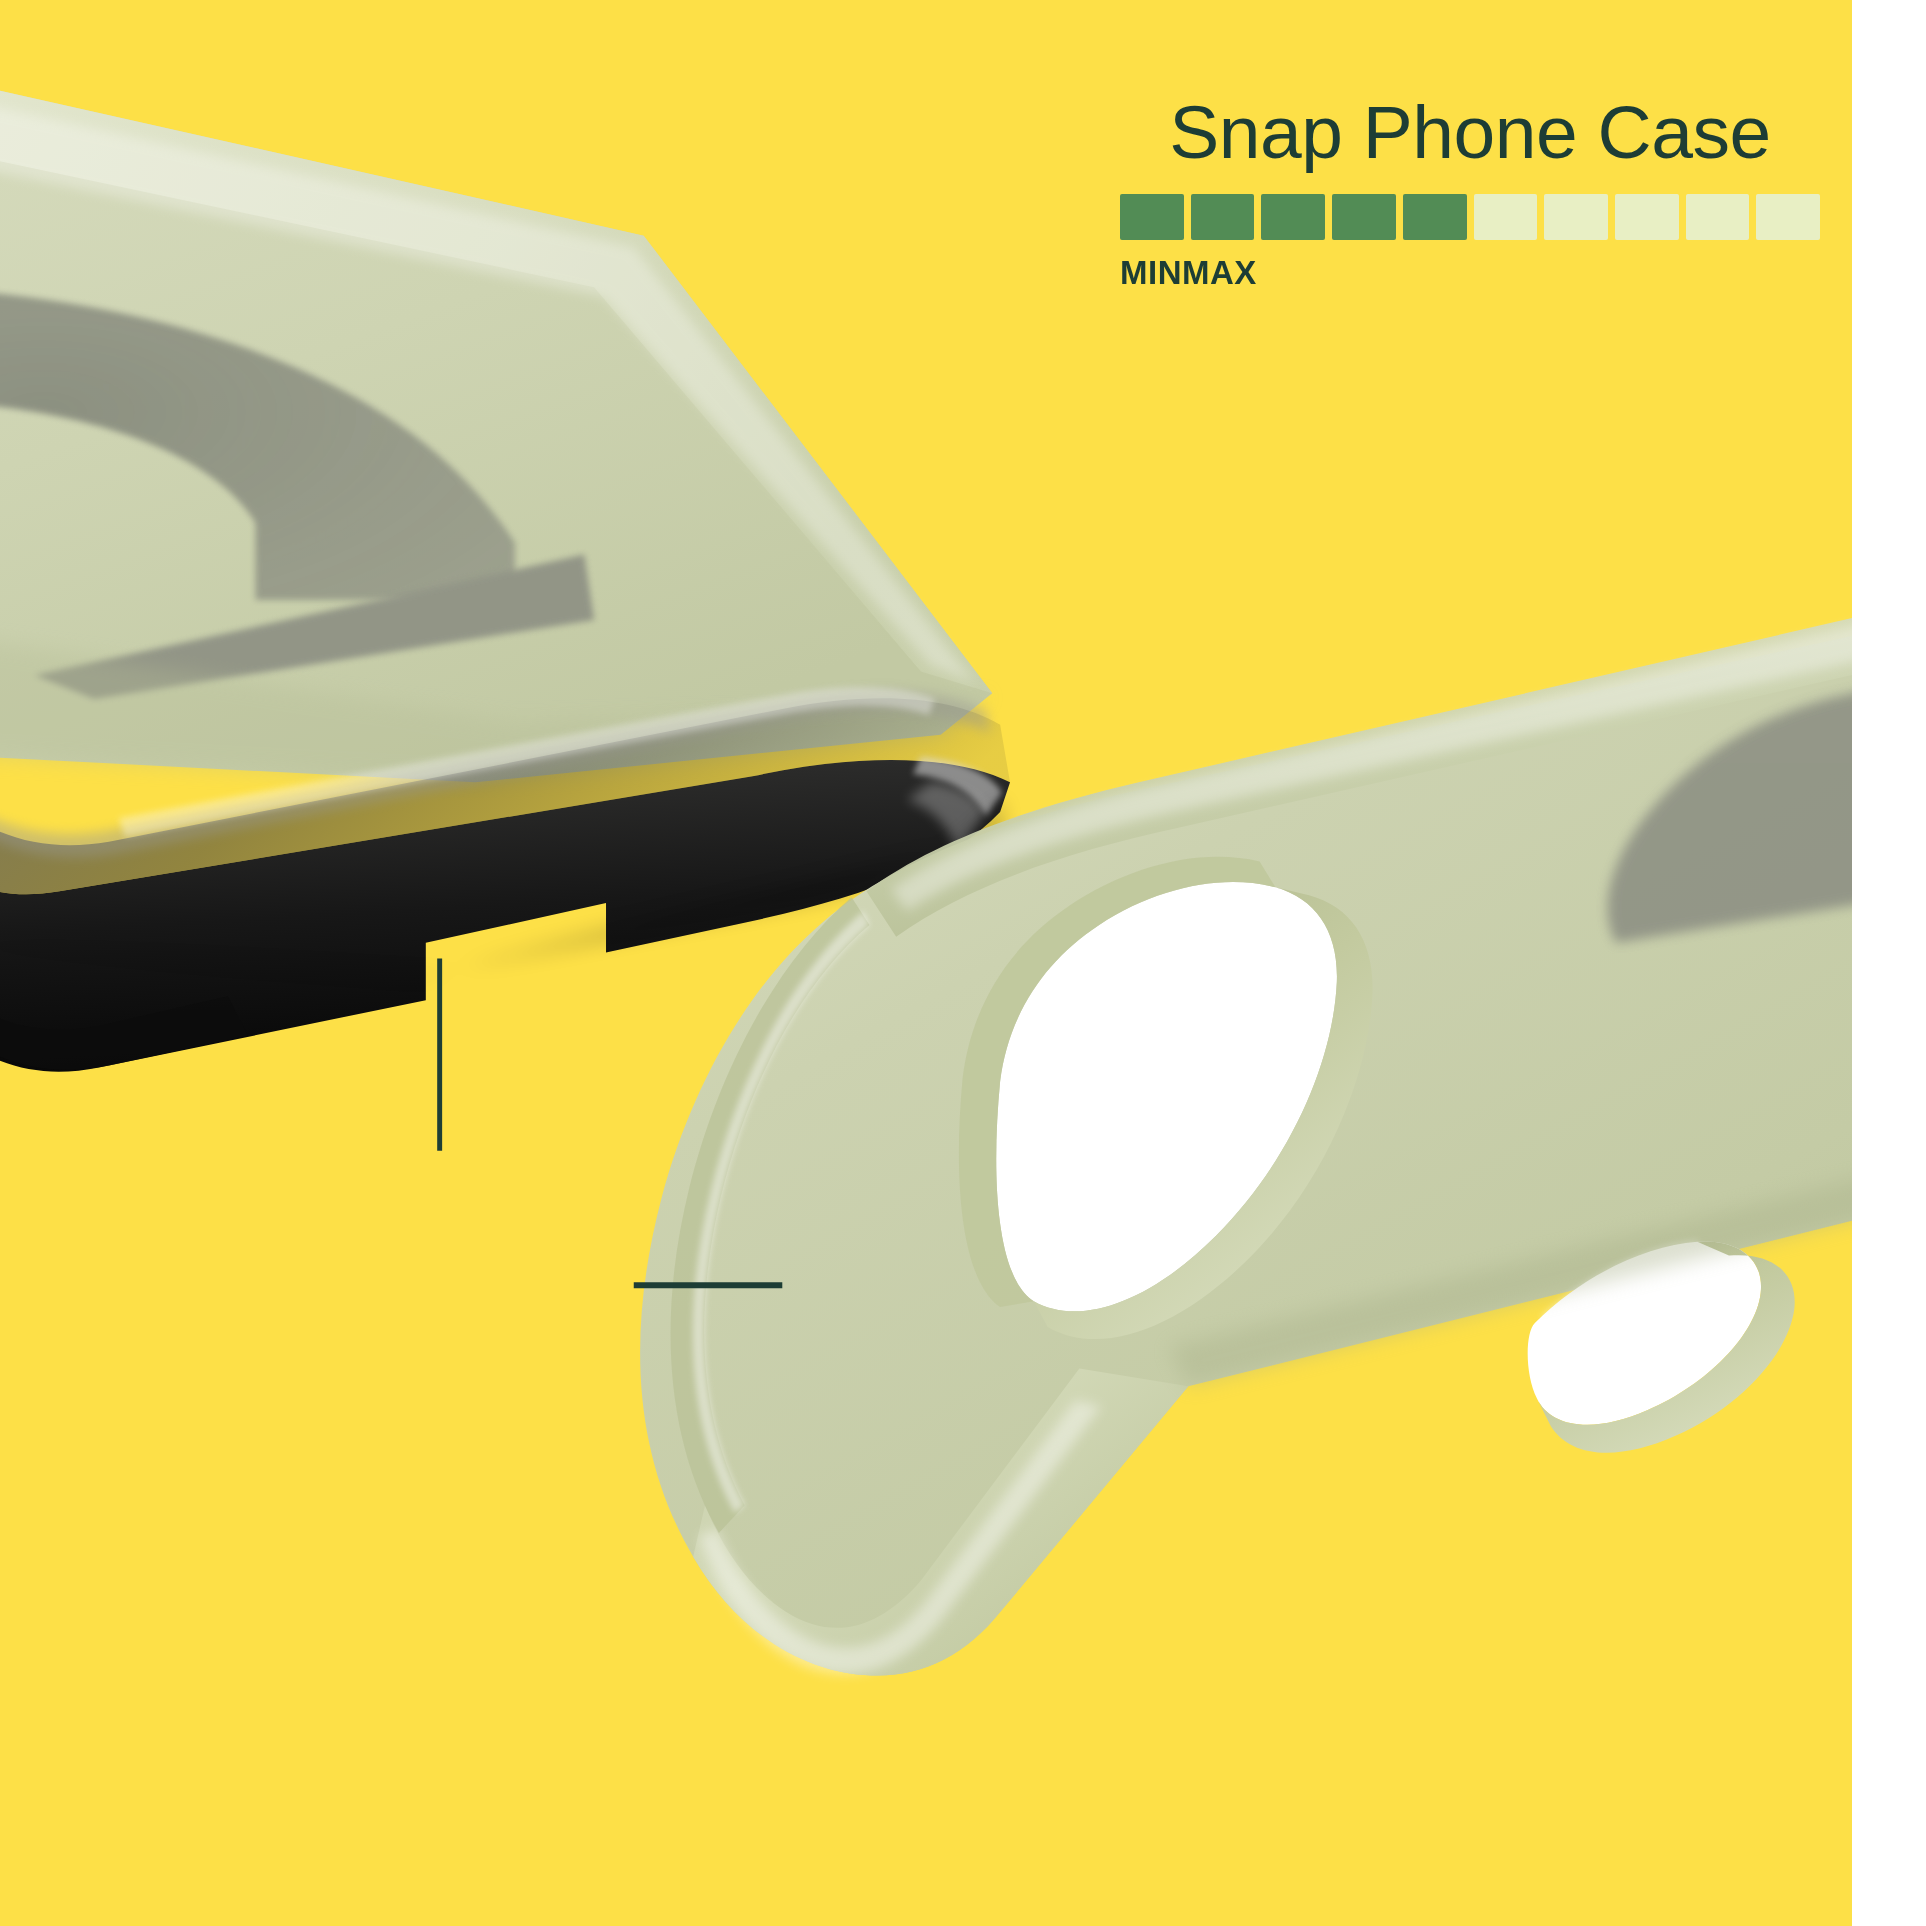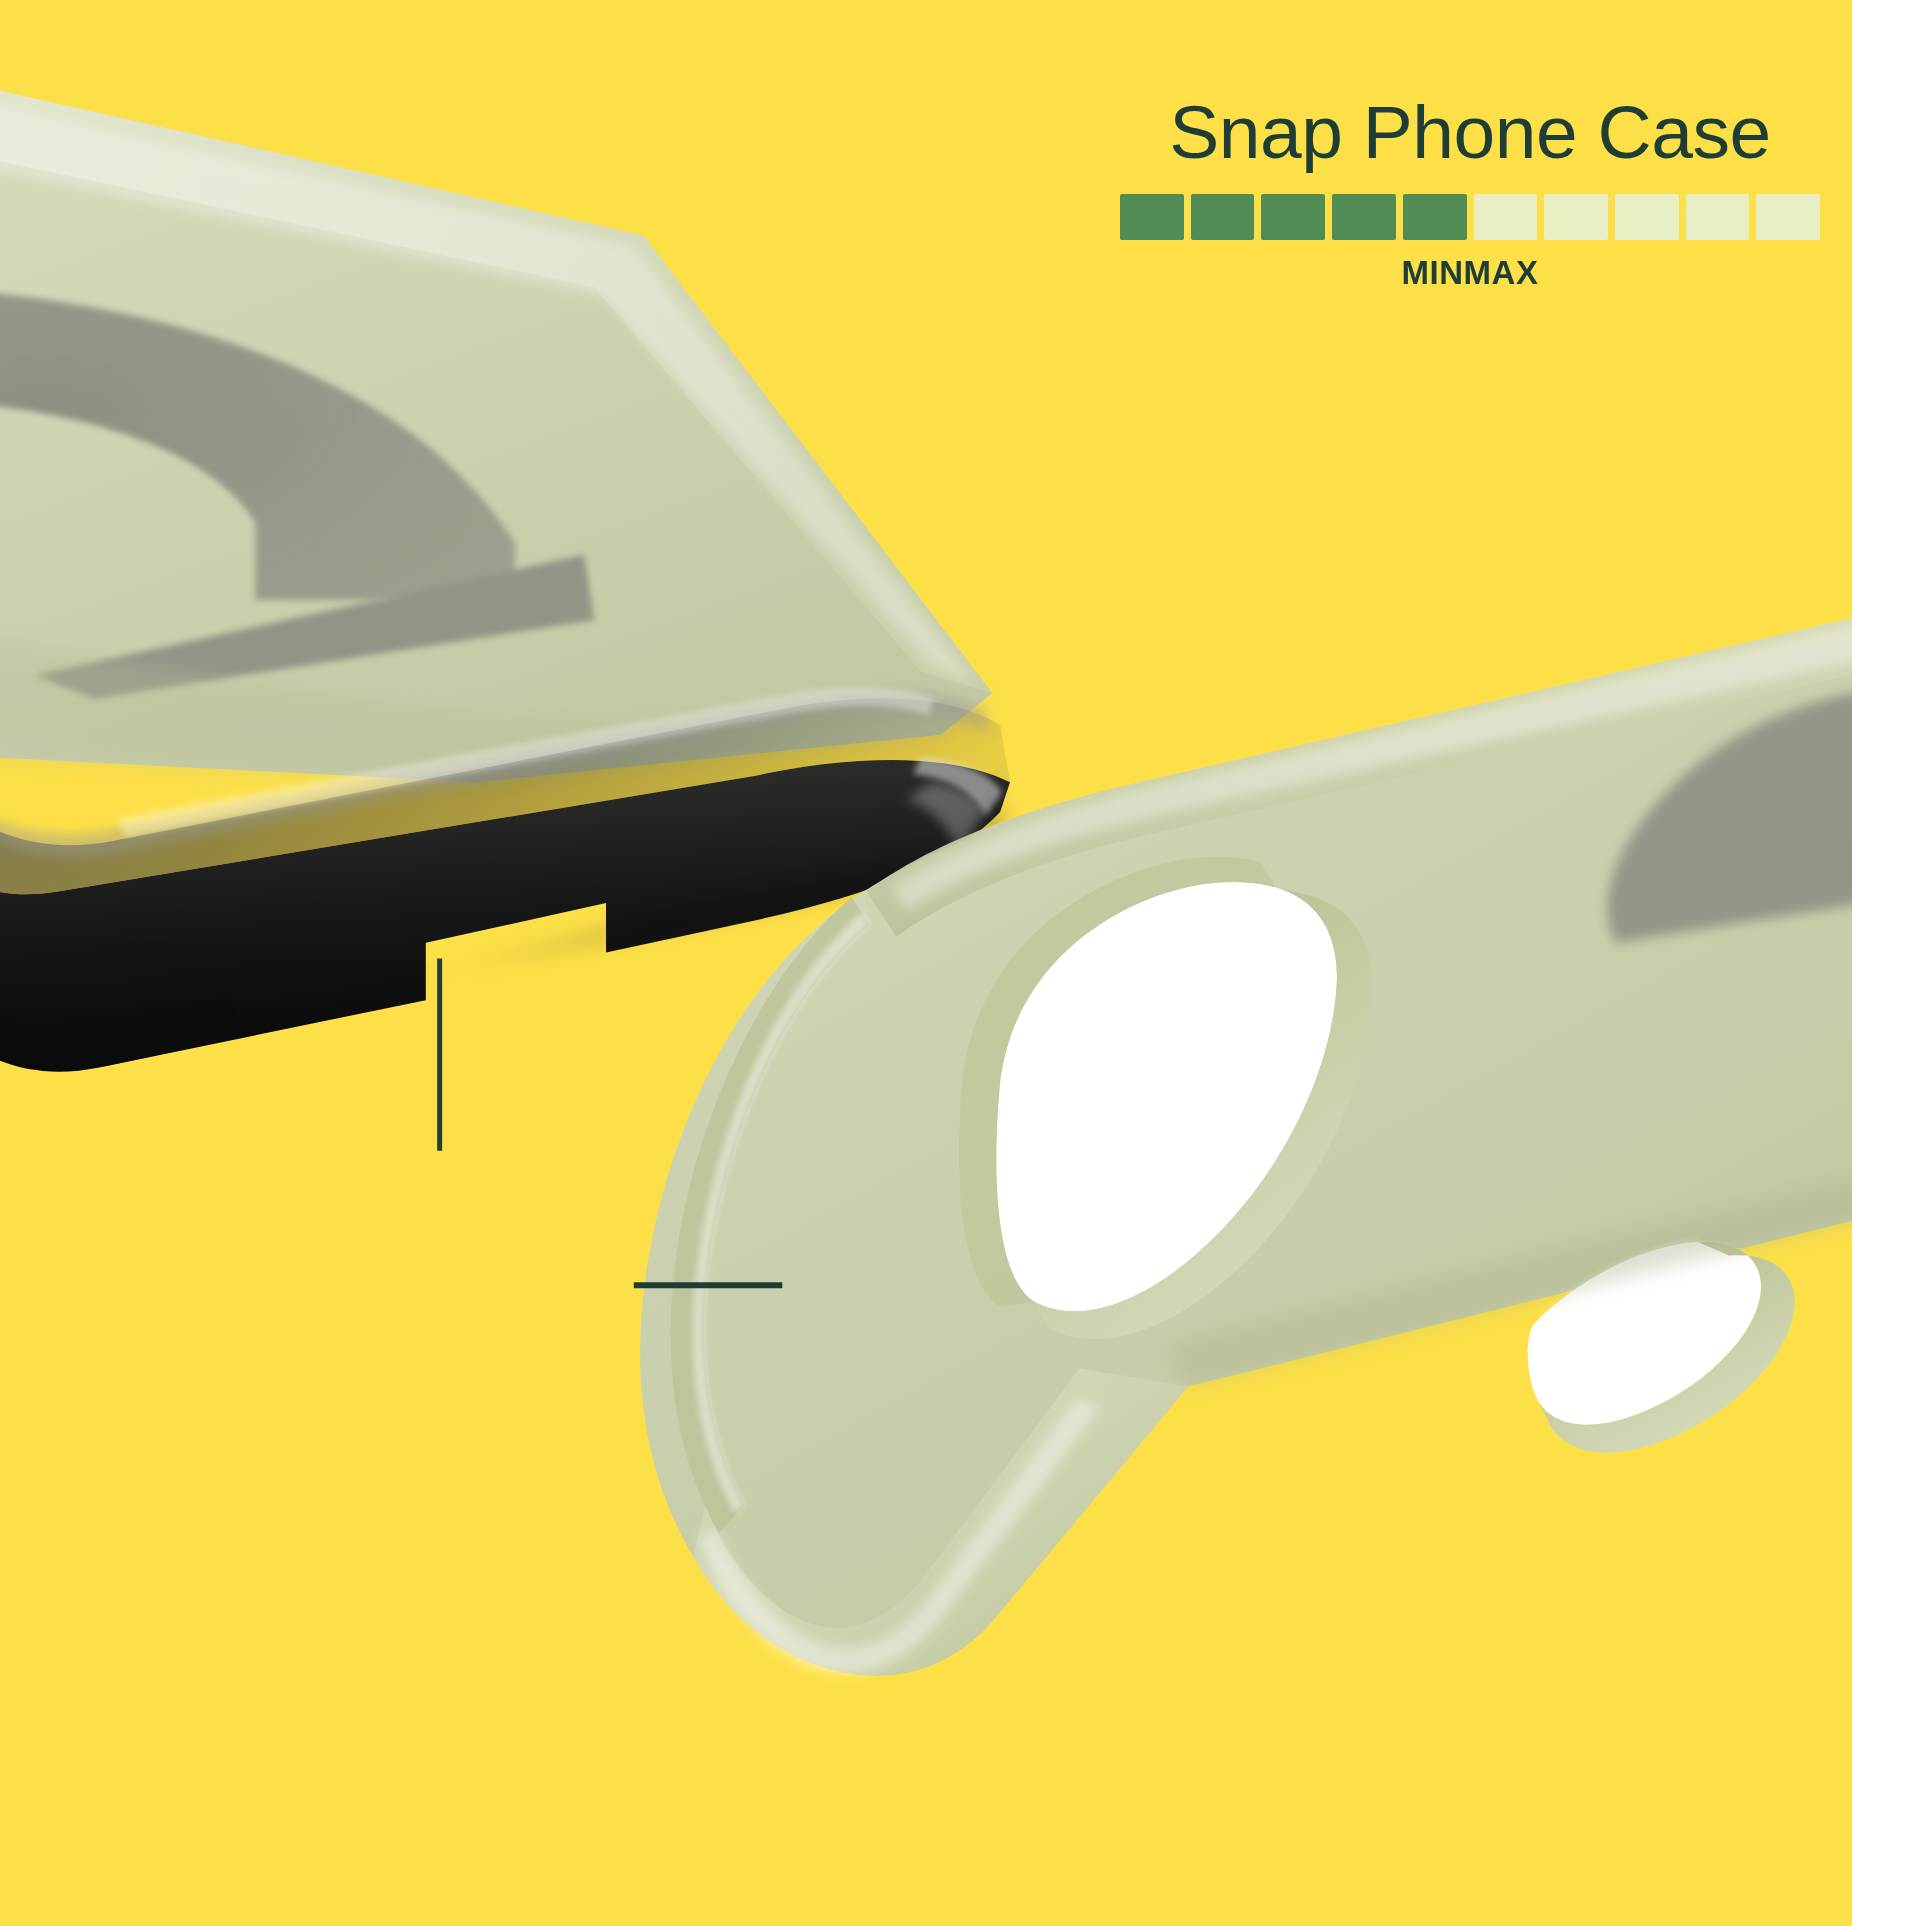--- a/index.html
+++ b/index.html
@@ -61,21 +61,21 @@
     flex: 1 1 0;
     border-radius: 2px;
   }
   .meter-segment.filled   { background: #528c55; }
   .meter-segment.unfilled { background: #e8efc4; }
 
   #meter-scale {
     width: 700px;
     margin: 14px auto 0 auto;
     display: flex;
-    justify-content: center;
+    justify-content: flex-start;
     font-size: 33px;
     font-weight: bold;
     letter-spacing: 0.5px;
     color: #1d3d35;
   }
 
   
   #callout {
     position: absolute;
     left: 40px;

